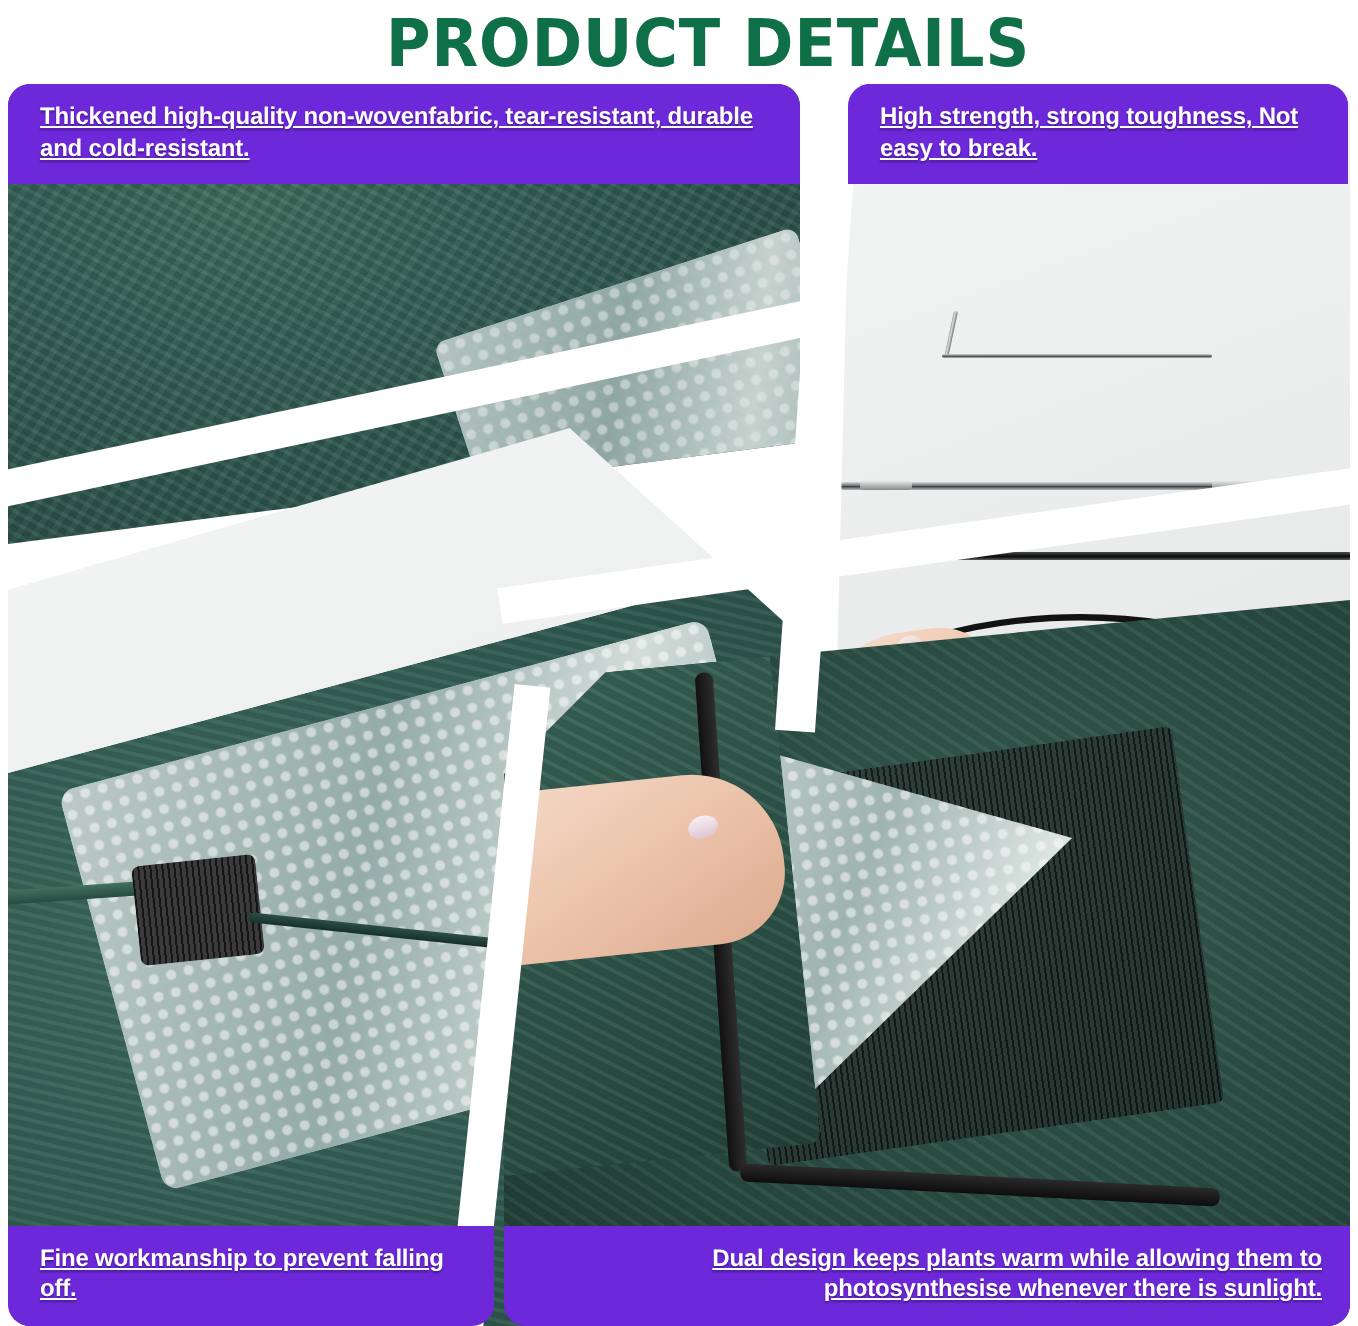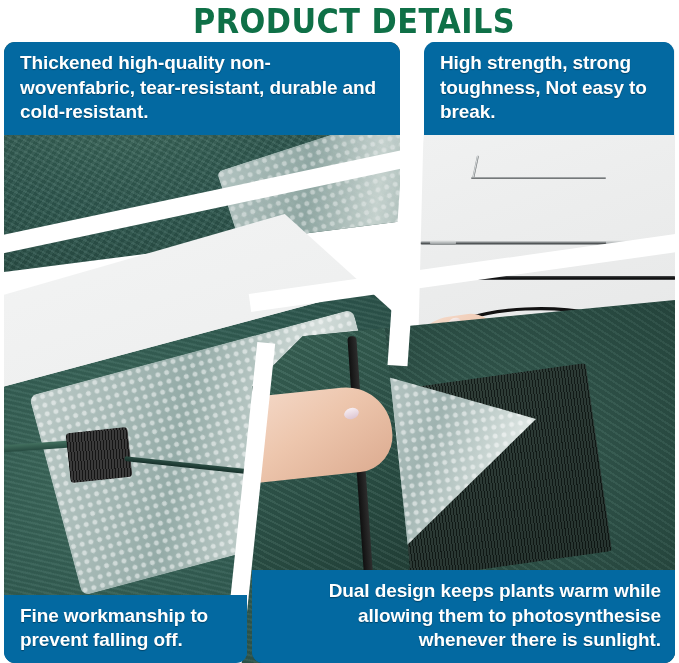--- a/index.html
+++ b/index.html
@@ -112,29 +112,30 @@
 
   
   .divider {
     position: absolute;
     background: #ffffff;
   }
 
   
   .caption {
     position: absolute;
-    background: #0369a1;
+    background: #6d28d9;
     color: #ffffff;
     box-sizing: border-box;
     padding: 9px 14px 10px 16px;
-    font-size: 19px;
+    font-size: 12px;
     font-weight: bold;
     line-height: 1.30;
     letter-spacing: -0.1px;
     text-shadow: 0 1px 1px rgba(0,0,0,0.35);
+    text-decoration: underline;
   }
   .caption.tl { left: 4px;  top: 0px;   width: 392px; border-radius: 11px 11px 0 0; }
   .caption.tr { left: 424px;top: 0px;   width: 250px; border-radius: 11px 11px 0 0; }
   .caption.bl { left: 4px;  bottom: 0px;width: 243px; border-radius: 0 0 11px 11px; }
   .caption.br { left: 252px;bottom: 0px;width: 423px; border-radius: 0 0 11px 11px; text-align: right; }
 </style>
 </head>
 <body>
 
 <div id="page">

